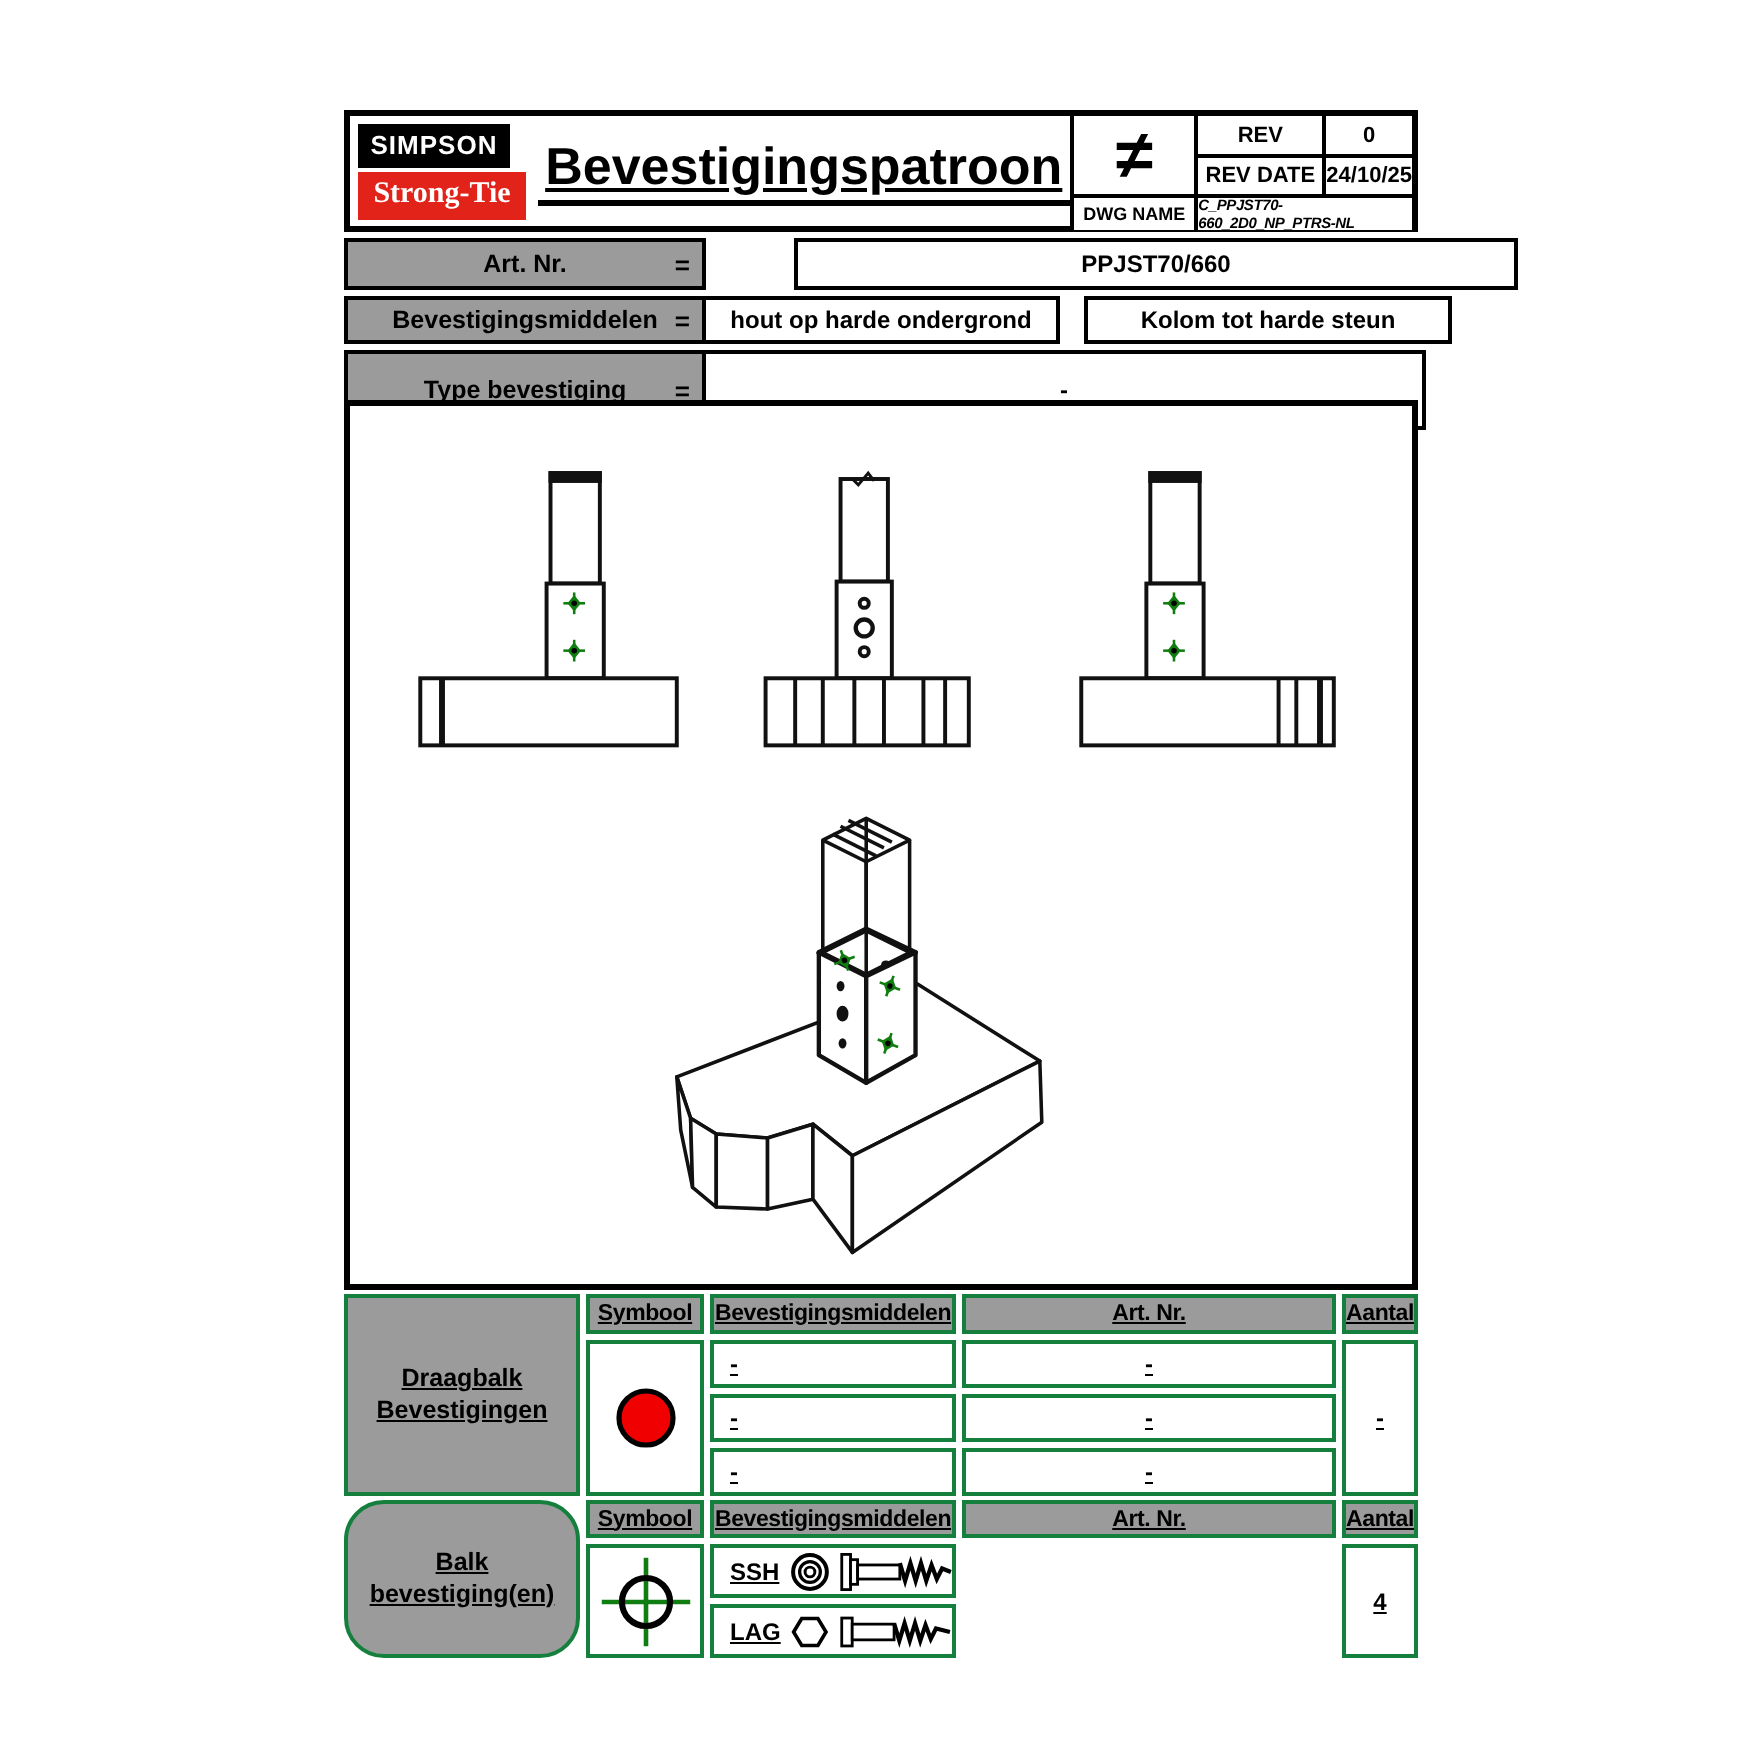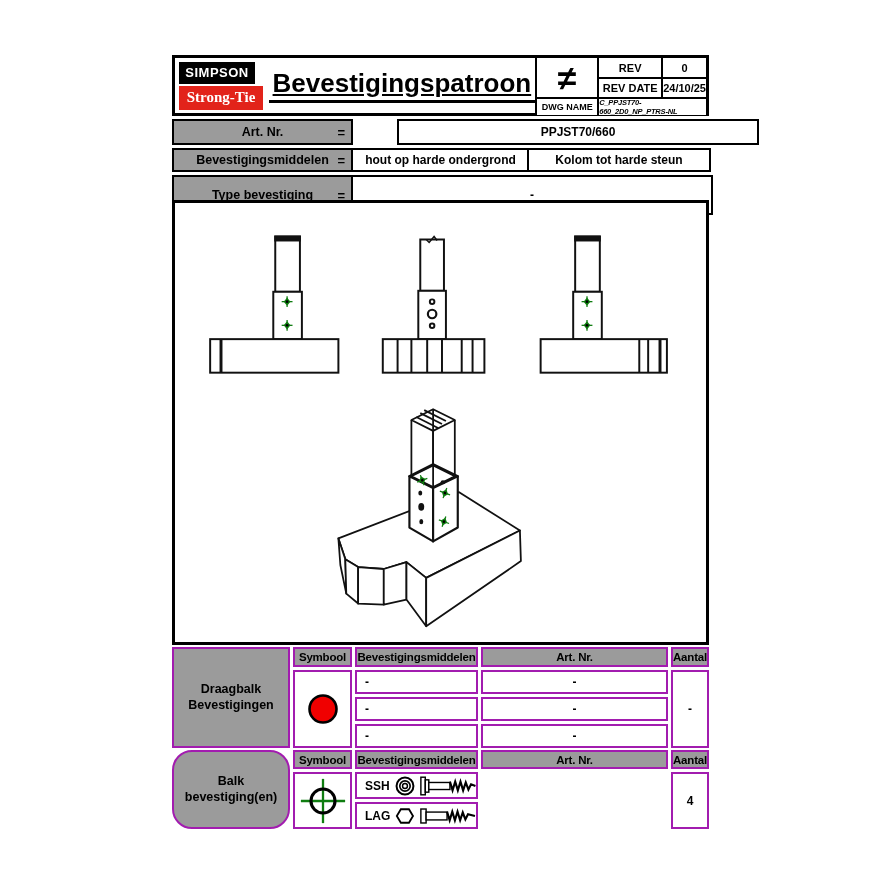--- a/index.html
+++ b/index.html
@@ -36,21 +36,21 @@
 
   
   #panel{left:172px;top:200px;width:537px;height:445px;border:3px solid #000;background:#fff;}
   #panel svg{display:block;width:100%;height:100%;}
 
   
   .ftable{left:172px;width:537px;display:grid;gap:3px;background:#fff;
           grid-template-columns:118px 59px 123px 187px 38px;}
   #table1{top:647px;grid-template-rows:20px 24px 24px 24px;}
   #table2{top:750px;grid-template-rows:19px 27px 27px;}
-  .ftable > div{border:2px solid #a21caf;background:#fff;display:flex;align-items:center;justify-content:center;font-size:12px;}
+  .ftable > div{border:2px solid #15803d;background:#fff;display:flex;align-items:center;justify-content:center;font-size:12px;text-decoration:underline;}
   .ftable .hd{background:#9b9b9b;font-size:11.5px;letter-spacing:-0.2px;}
   .ftable .rowlabel{background:#9b9b9b;font-size:12.5px;}
   .mid-cell{justify-content:flex-start !important;padding-left:8px;gap:5px;}
 </style>
 </head>
 <body>
 
 <div id="sheet">
 
   <div id="header" class="abs">
@@ -79,21 +79,21 @@
     </div>
     <div class="info-val" style="left:179px;width:358px;margin-left:46px;">PPJST70/660</div>
   </div>
 
   <div class="abs info-row" style="top:148px;height:24px;">
     <div class="info-label gray">
       <span>Bevestigingsmiddelen</span>
       <span class="info-eq">=</span>
     </div>
     <div class="info-val" style="left:179px;width:175px;">hout op harde ondergrond</div>
-    <div class="info-val" style="left:355px;width:180px;">Kolom tot harde steun</div>
+    <div class="info-val" style="left:370px;width:180px;">Kolom tot harde steun</div>
   </div>
 
   <div class="abs info-row" style="top:175px;height:40px;">
     <div class="info-label gray">
       <span>Type bevestiging</span>
       <span class="info-eq">=</span>
     </div>
     <div class="info-val" style="left:179px;width:358px;">-</div>
   </div>
 

